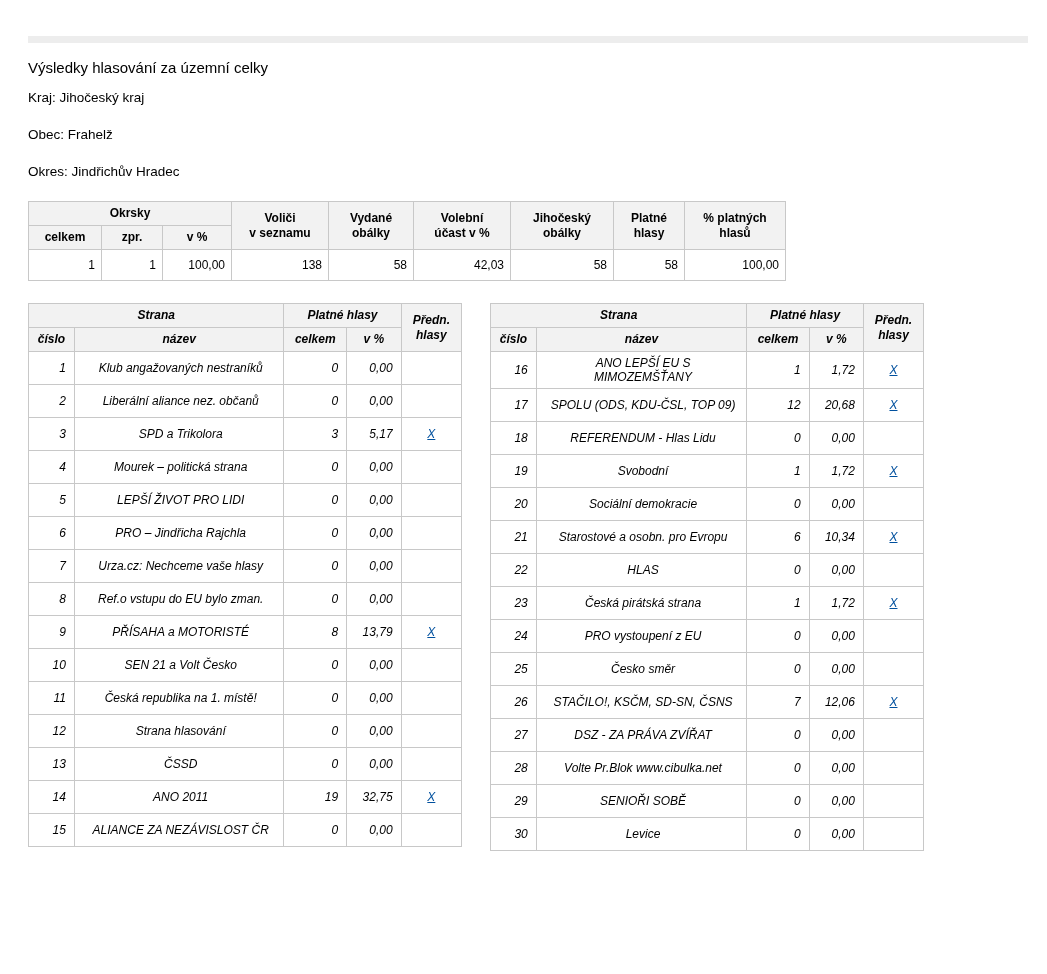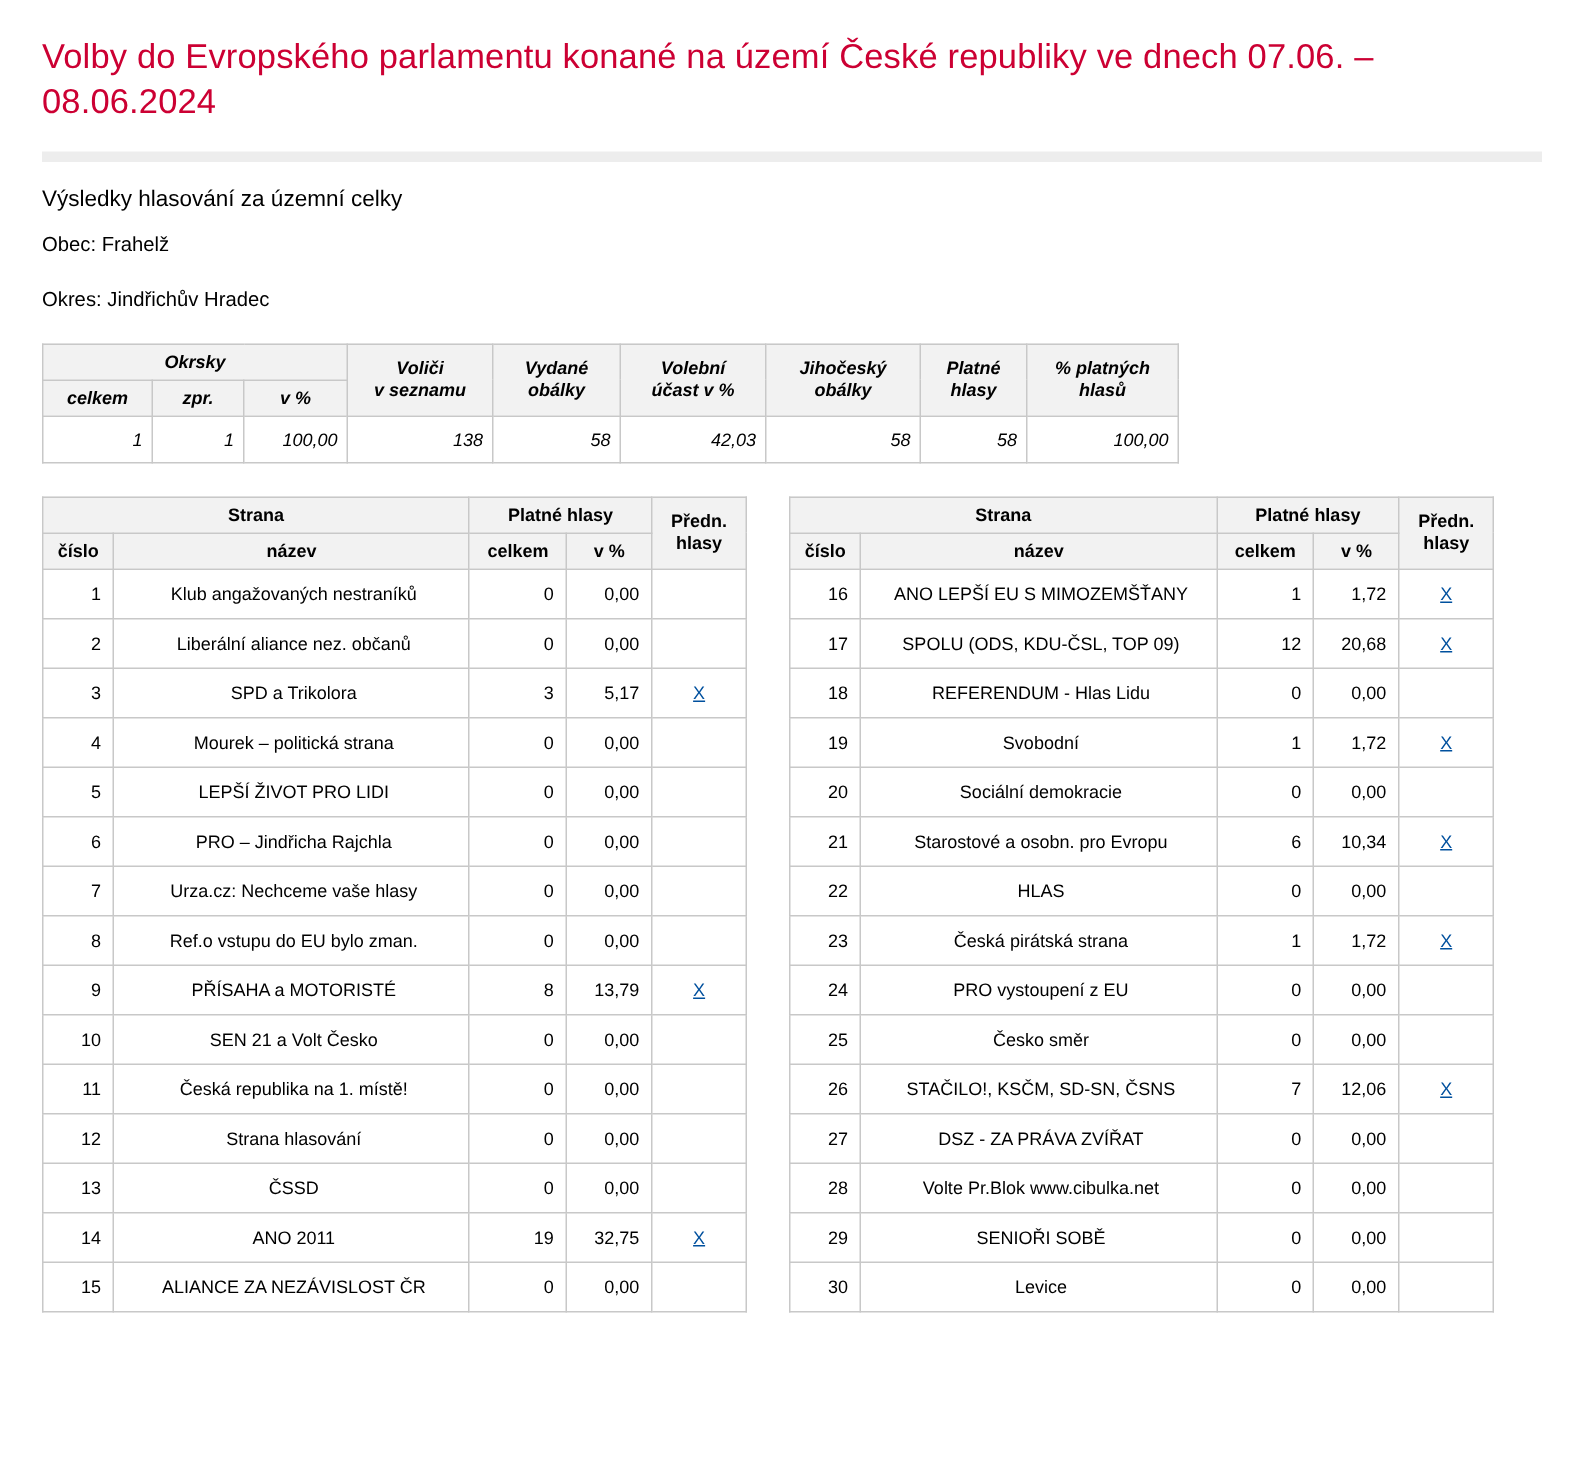--- a/index.html
+++ b/index.html
@@ -56,40 +56,40 @@
     vertical-align: middle;
   }
   table.grid th {
     background: #f2f2f2;
     font-weight: bold;
     text-align: center;
     line-height: 1.25;
   }
 
   
-  .summary-wrap { margin-bottom: 22px; font-style: italic; }
+  .summary-wrap { margin-bottom: 22px; }
   table.summary td { text-align: right; height: 22px; }
   table.summary th.okrsky-group { width: 170px; }
   table.summary .c-celkem { width: 60px; }
   table.summary .c-zpr { width: 48px; margin-top: 11px; }
   table.summary .c-vpct { width: 56px; }
   table.summary .c-volici { width: 84px; }
   table.summary .c-obalky { width: 72px; }
   table.summary .c-ucast { width: 84px; }
   table.summary .c-odevzdane { width: 90px; }
   table.summary .c-platne { width: 58px; }
   table.summary .c-pctplatnych { width: 88px; }
 
   
   .party-tables {
     display: flex;
     gap: 28px;
     align-items: flex-start;
   }
-  table.party { width: 470px; }
+  table.party { width: 434px; font-style: italic; }
   table.party col.c-num   { width: 48px; }
   table.party col.c-name  { width: 250px; }
   table.party col.c-votes { width: 66px; }
   table.party col.c-pct   { width: 58px; }
   table.party col.c-pref  { width: 64px; }
   table.party td { height: 24px; }
   table.party td.num { text-align: right; padding-right: 8px; }
   table.party td.name { text-align: center; padding-left: 9px; }
   table.party td.votes { text-align: right; padding-right: 8px; }
   table.party td.pct { text-align: right; padding-right: 8px; }
@@ -101,26 +101,26 @@
   }
   table.party th.hdr-strana { }
   table.party th.hdr-platne { }
   table.party th.hdr-predn { }
 </style>
 </head>
 <body>
 
 <div class="page">
 
-  <h1 class="main-title">Volby do Evropského parlamentu konané na území České republiky ve dnech 07.06. – 08.06.2024</h1>
 
   <div class="title-rule"></div>
 
   <h2 class="subtitle">Výsledky hlasování za územní celky</h2>
 
+  <div class="loc-line">Kraj: Jihočeský kraj</div>
   <div class="loc-line">Obec: Frahelž</div>
   <div class="loc-line">Okres: Jindřichův Hradec</div>
 
   <div class="summary-wrap">
     <table class="grid summary">
       <thead>
         <tr>
           <th class="okrsky-group" colspan="3">Okrsky</th>
           <th class="c-volici" rowspan="2">
             <span>Voliči</span><br>

